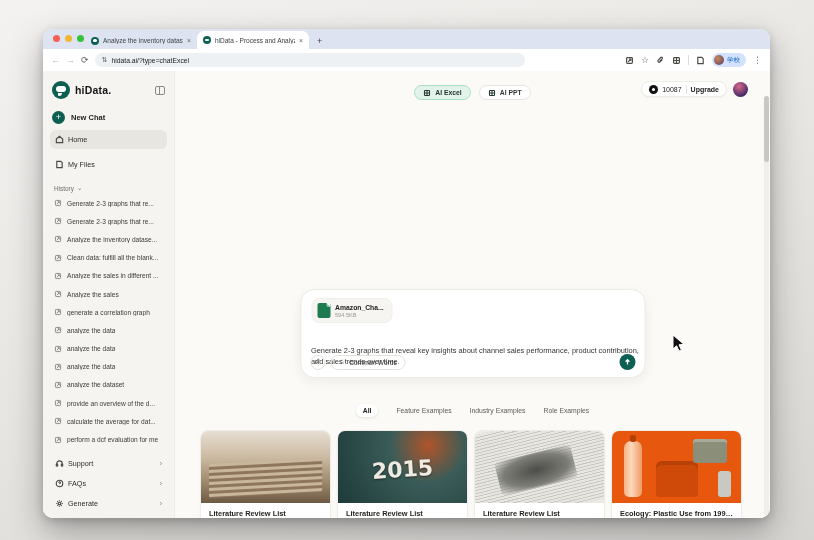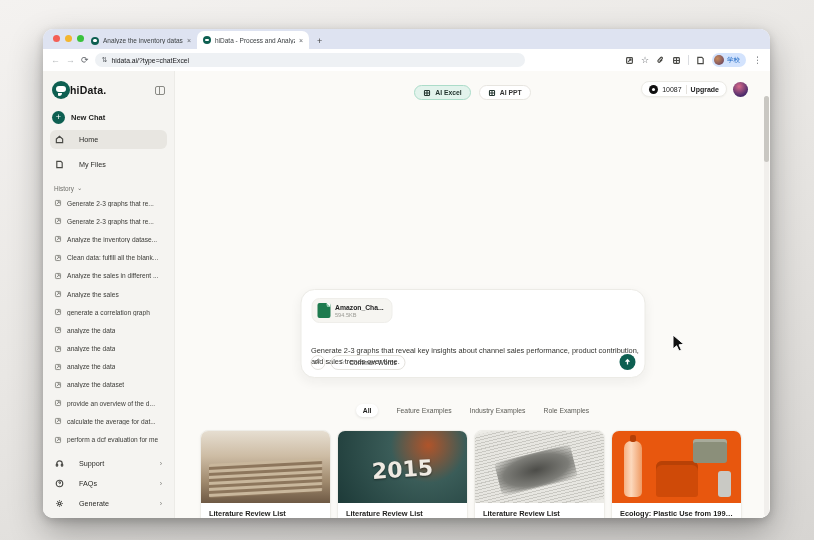--- a/index.html
+++ b/index.html
@@ -38,31 +38,31 @@
   .url{ font-size:6.8px; color:#202124; white-space:nowrap; }
   .nav-right{ display:flex; align-items:center; gap:7px; margin-left:auto; }
   .profile-chip{ background:#d3e3fd; border-radius:8px; height:14px; display:flex; align-items:center; gap:3px; padding:0 6px 0 2px; }
   .profile-chip .pav{ width:10px; height:10px; border-radius:50%; background:radial-gradient(circle at 35% 35%,#c98a5a,#5a3a62); }
   .profile-chip .ptxt{ font-size:6.5px; color:#1a66c2; }
   .vdiv{ width:1px; height:10px; background:#dadce0; }
   
   .app{ position:absolute; left:0; top:42px; right:0; bottom:0; display:flex; background:#fbfaf7; }
   
   .sidebar{ width:132px; background:#f5f4f1; border-right:1px solid #ecebe7; padding:8px 7px 6px; display:flex; flex-direction:column; overflow:hidden; }
-  .logo-row{ display:flex; align-items:center; padding:2px 2px 0; }
+  .logo-row{ display:flex; align-items:center; gap:5px; padding:2px 2px 0; }
   .logo-mark{ width:18px; height:18px; border-radius:50%; background:#0d5f51; position:relative; flex:none; }
   .logo-mark:after{ content:""; position:absolute; left:4px; top:5px; width:10px; height:6px; background:#fff; border-radius:3px; }
   .logo-mark:before{ content:""; position:absolute; left:6px; top:12px; width:4px; height:3px; background:#fff; border-radius:0 0 3px 1px; }
   .logo-text{ font-size:10.5px; font-weight:bold; color:#151515; letter-spacing:.2px; }
   .collapse{ margin-left:auto; width:10px; height:9px; border:1px solid #8a8a85; border-radius:2px; position:relative; }
   .collapse:after{ content:""; position:absolute; left:2.5px; top:0; bottom:0; width:1px; background:#8a8a85; }
   .newchat{ display:flex; align-items:center; gap:6px; margin:12px 2px 0; }
   .plus-circle{ width:13px; height:13px; border-radius:50%; background:#0d5f51; color:#fff; font-size:9px; line-height:12px; text-align:center; flex:none; }
   .newchat span.lbl{ font-size:7.5px; font-weight:bold; color:#1d1d1b; }
-  .navitem{ display:flex; align-items:center; gap:15px; height:19px; border-radius:6px; padding:0 5px; margin-top:6px; font-size:7.2px; color:#2a2a27; }
+  .navitem{ display:flex; align-items:center; gap:4px; height:19px; border-radius:6px; padding:0 5px; margin-top:6px; font-size:7.2px; color:#2a2a27; }
   .navitem.sel{ background:#e8e6e1; }
   .sideico{ width:9px; height:9px; flex:none; stroke:#4a4a46; fill:none; stroke-width:1.3; }
   .hist-label{ font-size:6.4px; color:#6f6f6a; margin:10px 4px 2px; display:flex; align-items:center; gap:3px; }
   .hist-list{ flex:1; overflow:hidden; }
   .hist-item{ display:flex; align-items:center; gap:5px; height:18.2px; padding:0 4px; font-size:6.6px; color:#3c3c38; white-space:nowrap; }
   .hist-item svg{ width:8px; height:8px; flex:none; stroke:#8a8a84; fill:none; stroke-width:1.2; }
   .hist-item .t{ overflow:hidden; text-overflow:ellipsis; }
   .foot{ border-top:0; padding-top:2px; }
   .foot .navitem{ margin-top:2px; height:18px; font-size:7.2px; }
   .chev{ margin-left:auto; font-size:7px; color:#7c7c77; }

